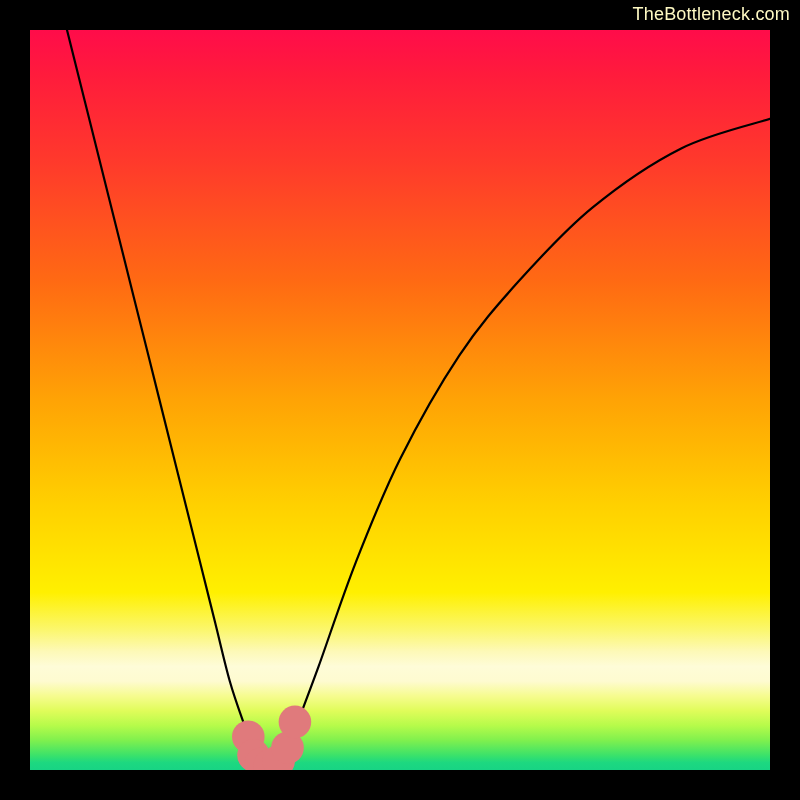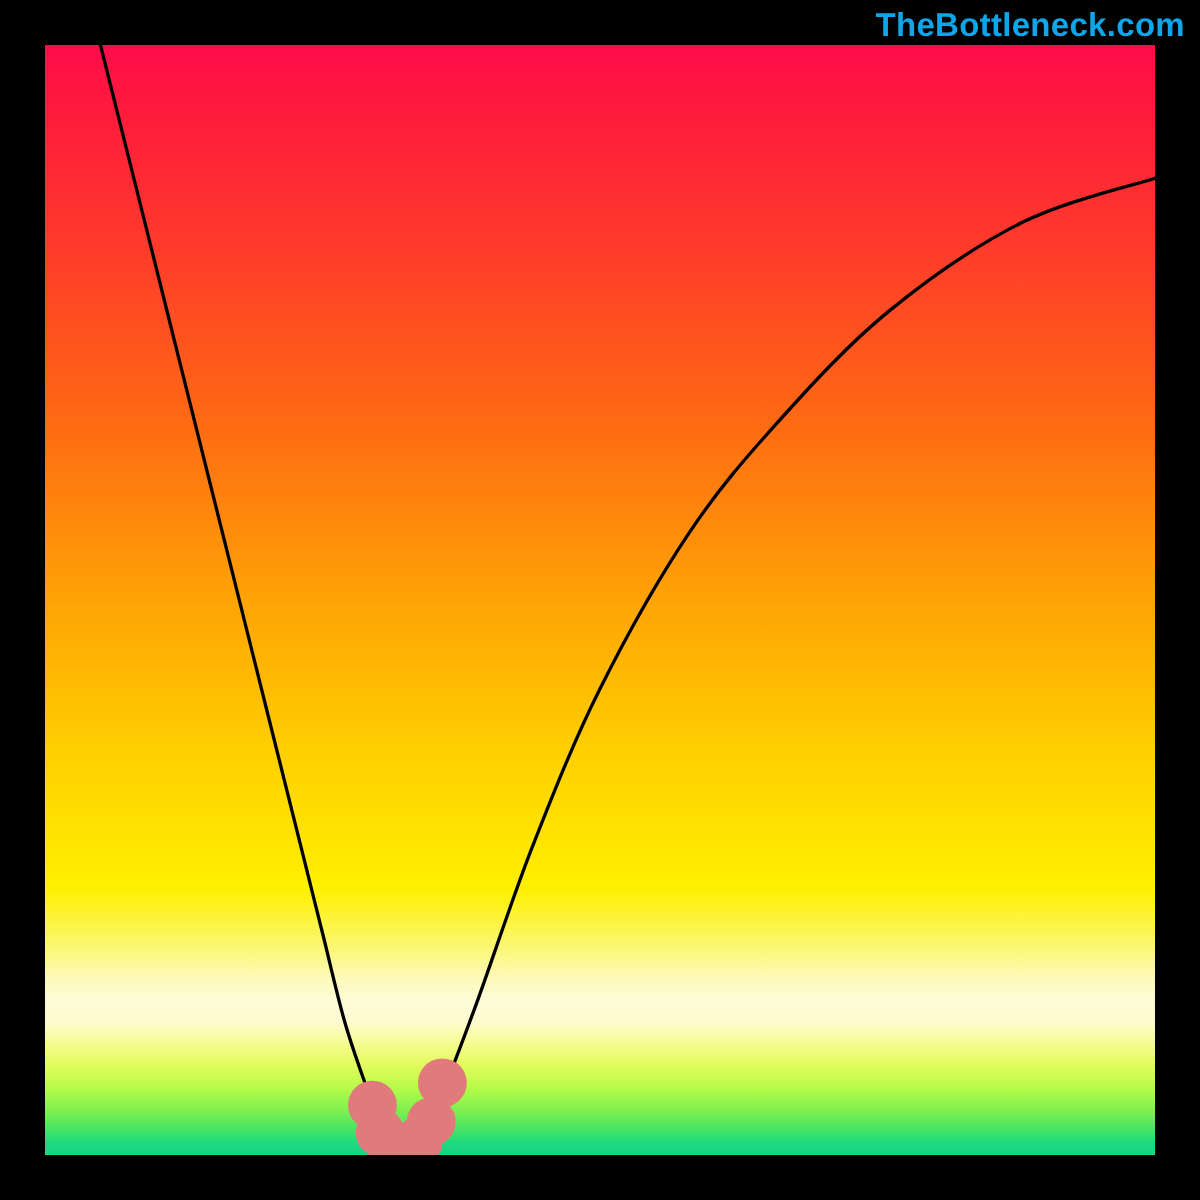--- a/index.html
+++ b/index.html
@@ -14,23 +14,23 @@
     position: relative;
     width: 800px;
     height: 800px;
     background: #000;
   }
   .watermark {
     position: absolute;
     top: 4px;
     right: 10px;
     font-family: Arial, Helvetica, sans-serif;
-    font-size: 22px;
-    font-weight: 700;
-    color: #0ea5e9;
+    font-size: 18px;
+    font-weight: 400;
+    color: #fef9c3;
     letter-spacing: 0.2px;
     user-select: none;
   }
   .plot-area {
     position: absolute;
     left: 30px;
     top: 30px;
     width: 740px;
     height: 740px;
     overflow: hidden;

